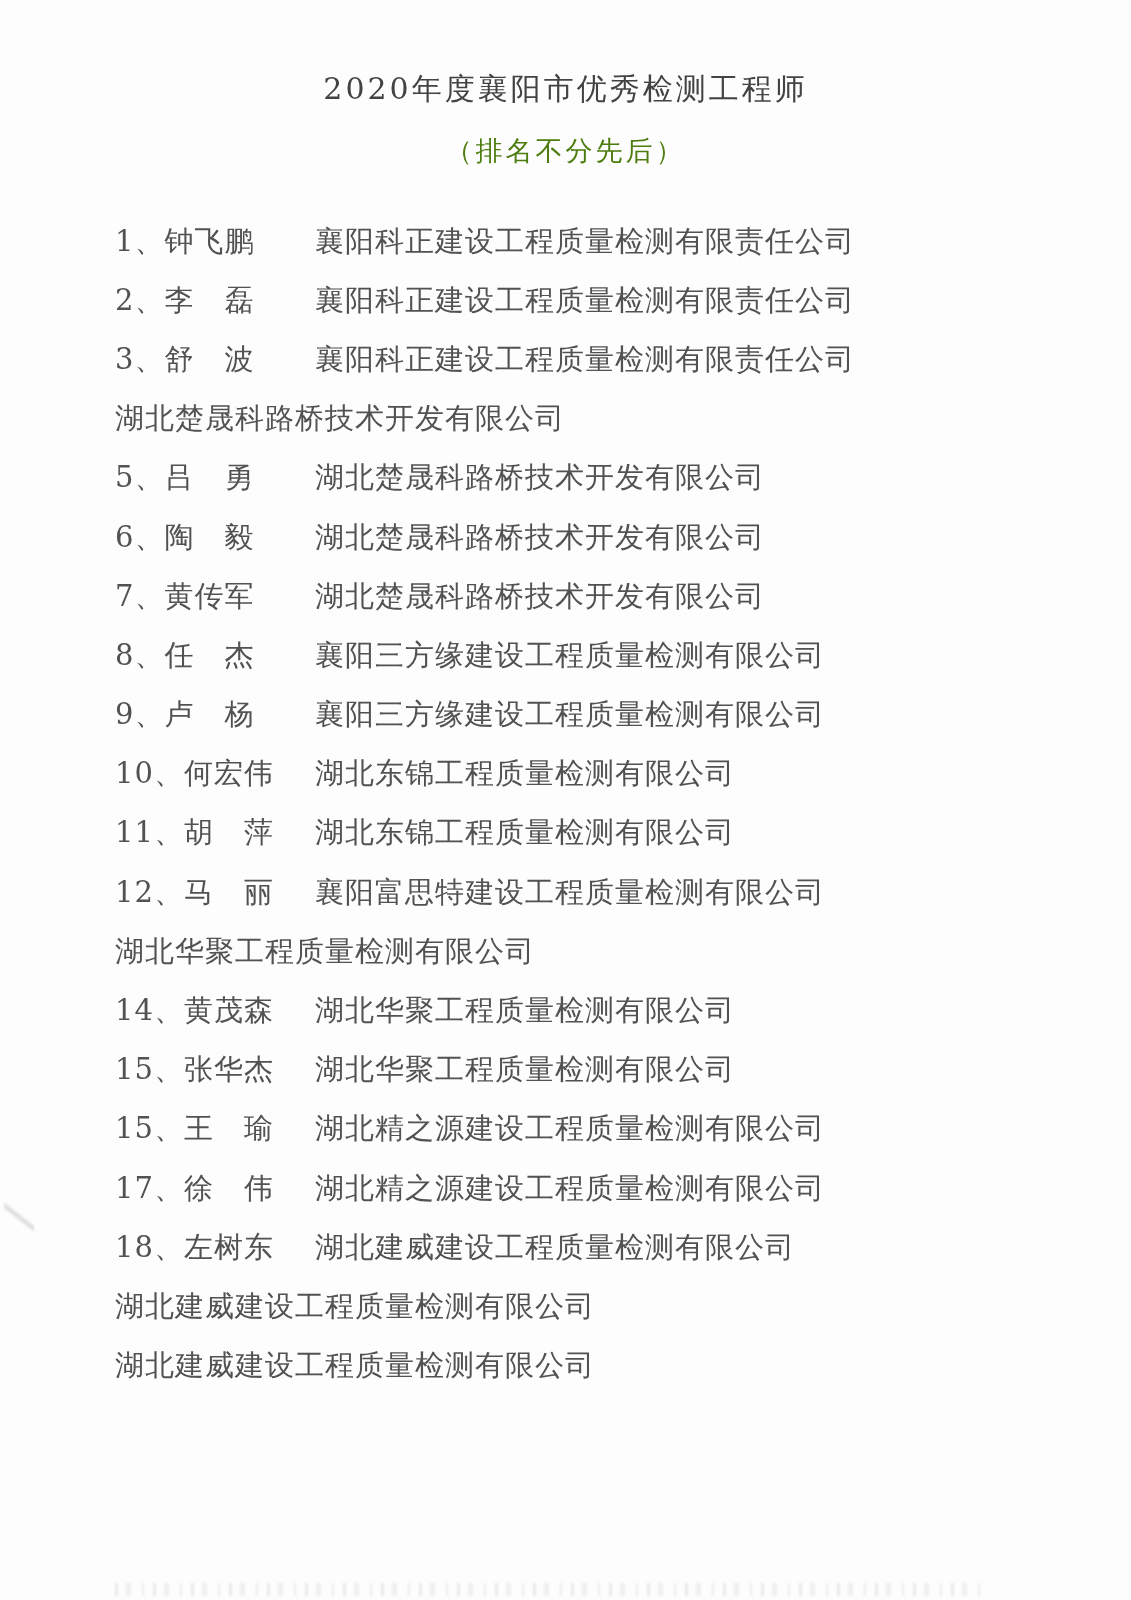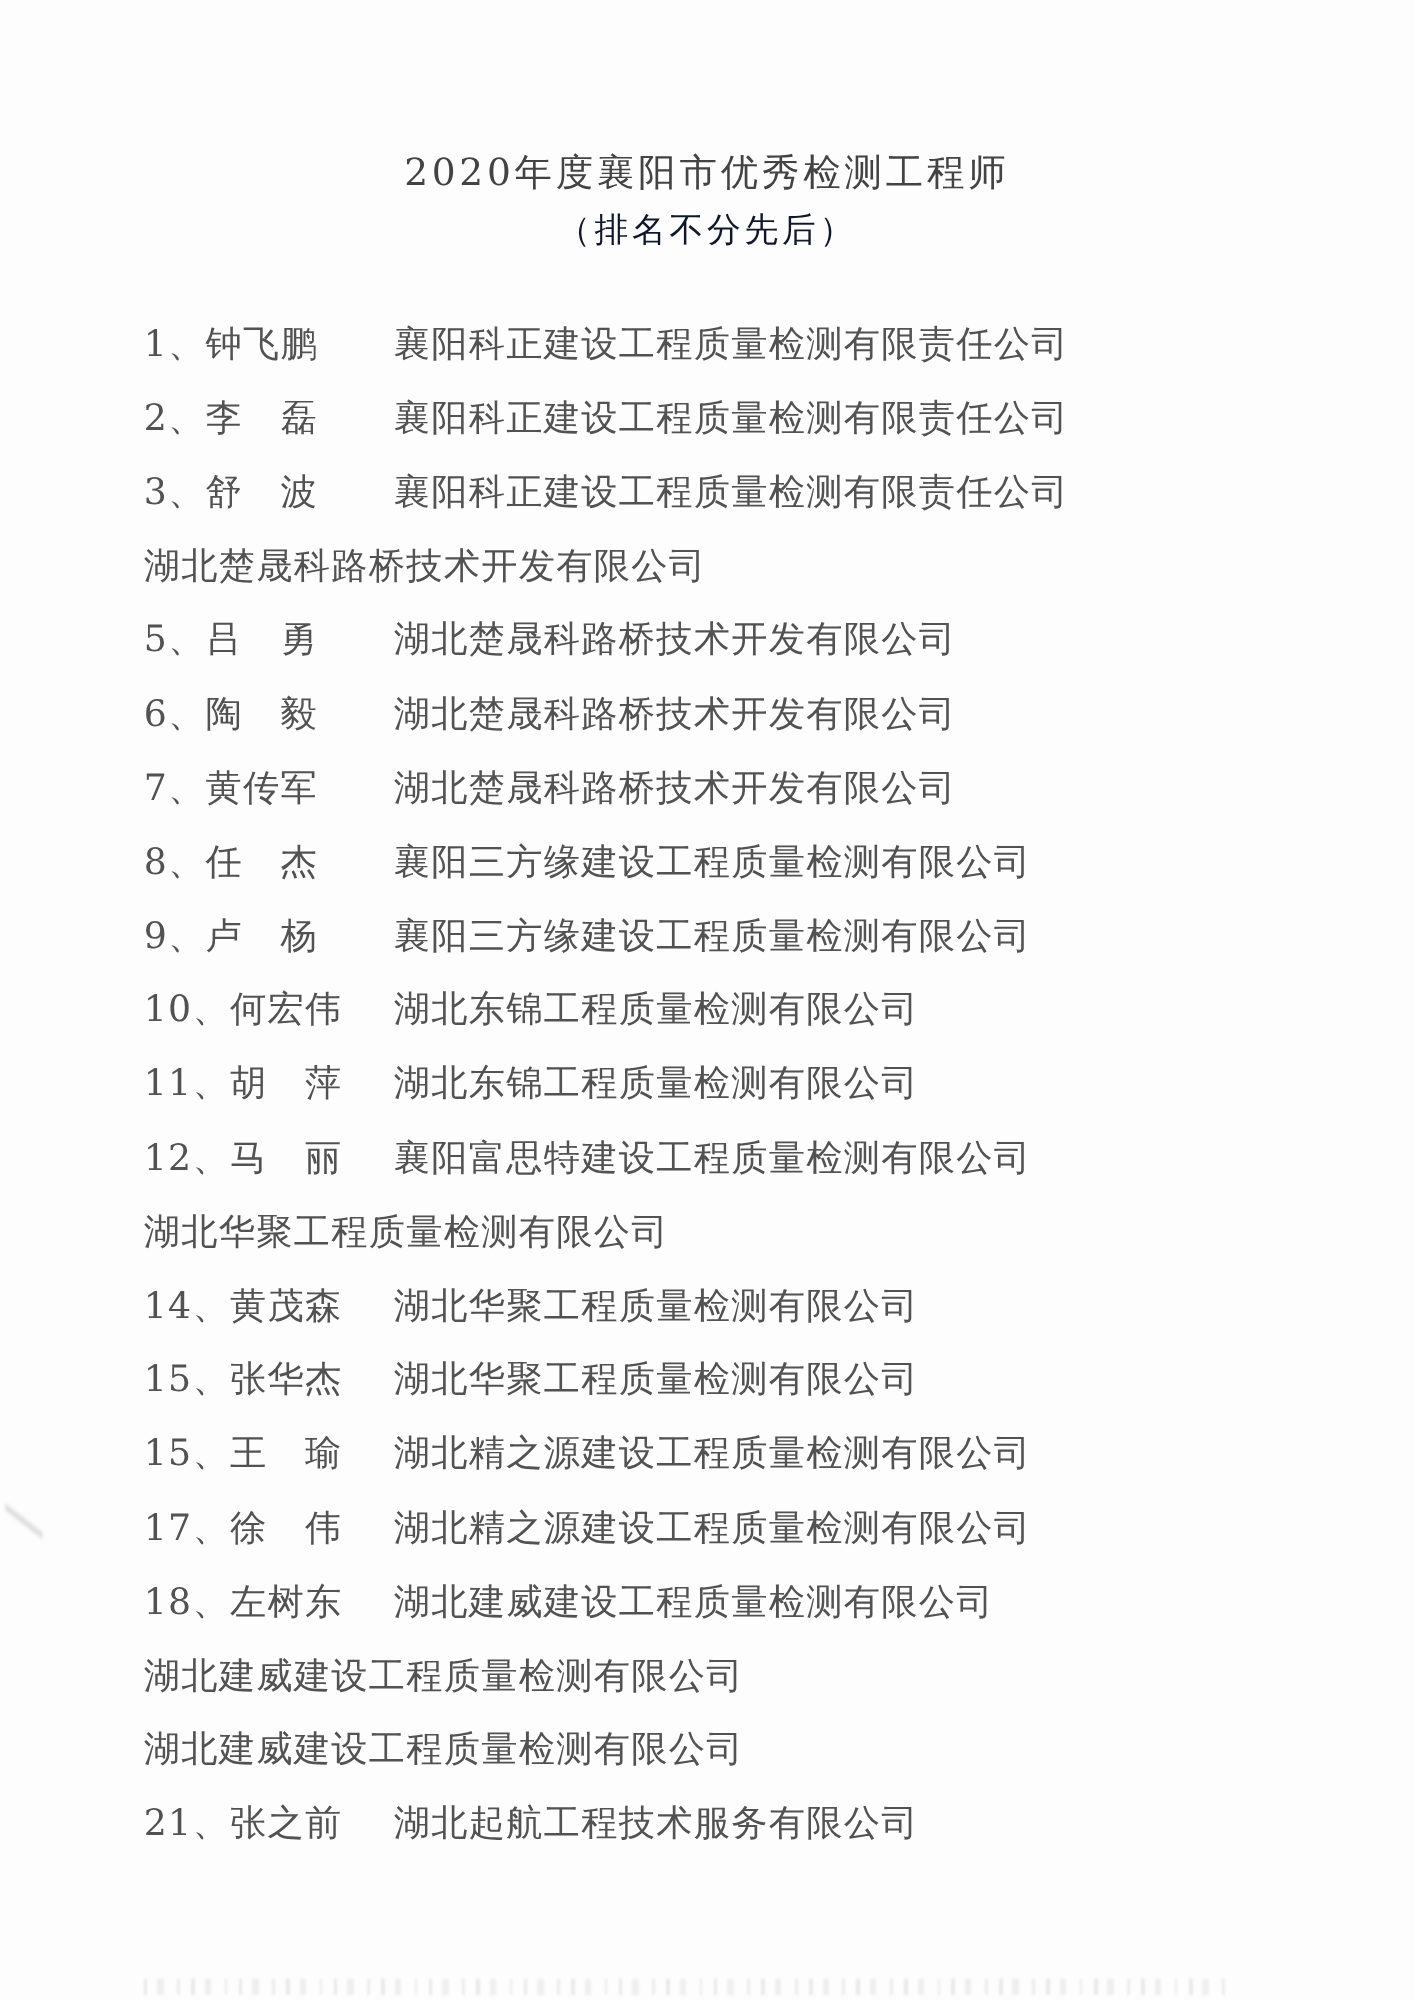--- a/index.html
+++ b/index.html
@@ -8,39 +8,39 @@
     background: #ffffff;
   }
   .page {
     position: relative;
     width: 1131px;
     height: 1600px;
     margin: 0 auto;
     background: #fdfdfd;
     overflow: hidden;
     box-sizing: border-box;
-    padding-top: 116px;
+    padding-top: 66px;
     font-family: "DejaVu Serif", "Liberation Serif", serif;
   }
   .doc-title {
     text-align: center;
     font-size: 30px;
     line-height: 46px;
     letter-spacing: 3px;
     color: #434343;
     font-weight: normal;
     margin: 0;
   }
   .doc-subtitle {
     text-align: center;
     font-size: 27px;
     line-height: 46px;
     letter-spacing: 3px;
-    color: #0f172a;
-    margin: 0;
+    color: #4d7c0f;
+    margin: 16px;
   }
   .list {
     margin-top: 38px;
     padding-left: 115px;
     padding-right: 60px;
   }
   .row {
     display: grid;
     grid-template-columns: 200px auto;
     align-items: center;
@@ -183,22 +183,18 @@
     </div>
 
     <div class="row">
       <span class="company">湖北建威建设工程质量检测有限公司</span>
     </div>
 
     <div class="row">
       <span class="company">湖北建威建设工程质量检测有限公司</span>
     </div>
 
-    <div class="row">
-      <span class="numname"><span>21、</span><span>张之前</span></span>
-      <span class="company">湖北起航工程技术服务有限公司</span>
-    </div>
   </div>
 
   <div class="smudge"></div>
   <div class="cutoff-row"></div>
 
 </div>
 
 </body></html>

